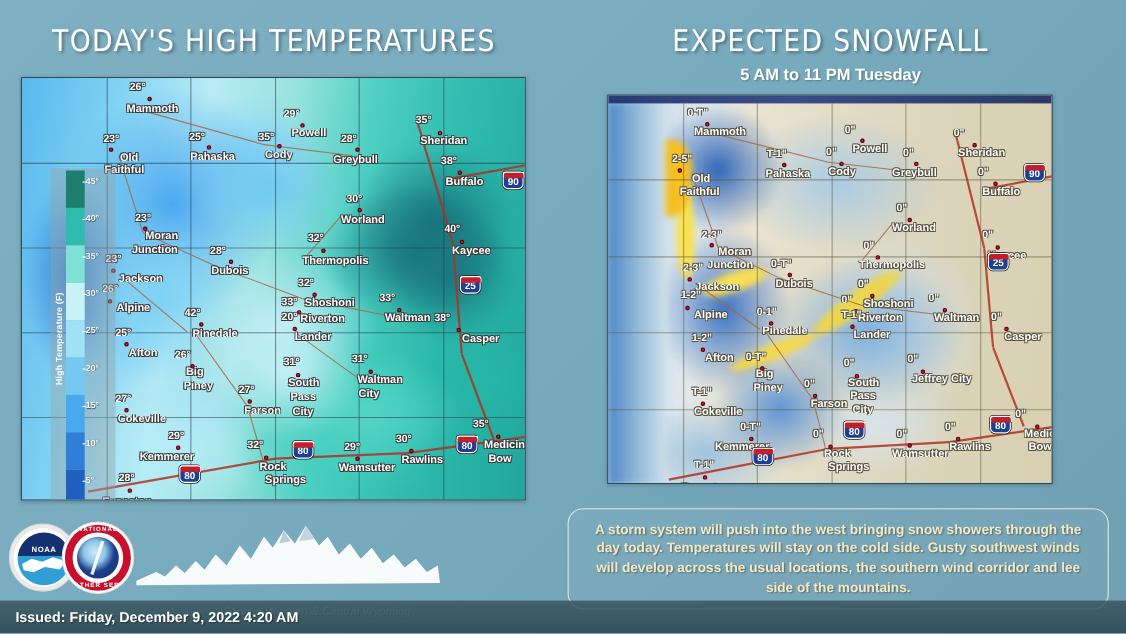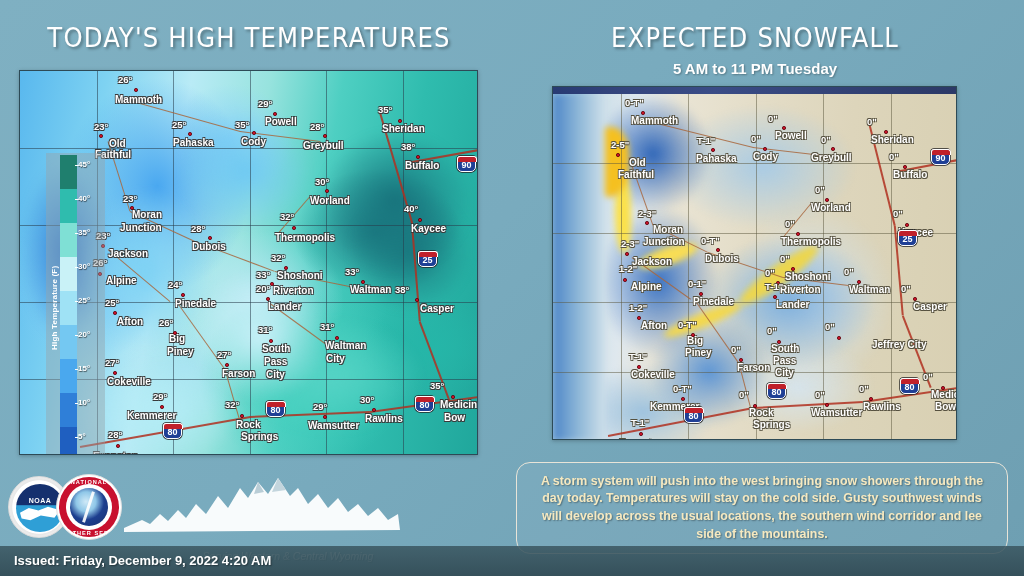--- a/index.html
+++ b/index.html
@@ -393,21 +393,21 @@
       <div class="mlabel" style="left: 400px; top: 232px;">Casper</div>
       <div class="mval" style="left: 375px; top: 213px;">38°</div>
       <div class="mdot" style="left: 395px; top: 227px;"></div>
       <div class="mlabel" style="left: 248px; top: 230px;">Lander</div>
       <div class="mval" style="left: 236px; top: 212px;">20°</div>
       <div class="mdot" style="left: 246px; top: 226px;"></div>
       <div class="mlabel" style="left: 86px; top: 204px;">Alpine</div>
       <div class="mval" style="left: 73px; top: 186px;">26°</div>
       <div class="mdot" style="left: 78px; top: 201px;"></div>
       <div class="mlabel" style="left: 155px; top: 227px;">Pinedale</div>
-      <div class="mval" style="left: 148px; top: 208px;">24°</div>
+      <div class="mval" style="left: 148px; top: 208px;">42°</div>
       <div class="mdot" style="left: 161px; top: 222px;"></div>
       <div class="mlabel" style="left: 97px; top: 245px;">Afton</div>
       <div class="mval" style="left: 85px; top: 226px;">25°</div>
       <div class="mdot" style="left: 93px; top: 240px;"></div>
       <div class="mlabel" style="left: 149px; top: 262px;">Big</div>
       <div class="mlabel" style="left: 147px; top: 275px;">Piney</div>
       <div class="mval" style="left: 139px; top: 246px;">26°</div>
       <div class="mdot" style="left: 153px; top: 260px;"></div>
       <div class="mlabel" style="left: 242px; top: 272px;">South</div>
       <div class="mlabel" style="left: 244px; top: 285px;">Pass</div>
@@ -598,21 +598,21 @@
       <div class="mdot" style="left: 84px; top: 229px;"></div>
       <div class="mlabel" style="left: 134px; top: 248px;">Big</div>
       <div class="mlabel" style="left: 132px; top: 260px;">Piney</div>
       <div class="mval" style="left: 125px; top: 232px;">0-T"</div>
       <div class="mdot" style="left: 138px; top: 246px;"></div>
       <div class="mlabel" style="left: 218px; top: 256px;">South</div>
       <div class="mlabel" style="left: 220px; top: 268px;">Pass</div>
       <div class="mlabel" style="left: 222px; top: 280px;">City</div>
       <div class="mval" style="left: 214px; top: 238px;">0"</div>
       <div class="mdot" style="left: 224px; top: 253px;"></div>
-      <div class="mlabel" style="left: 276px; top: 252px; margin-left: 43px;">Jeffrey City</div>
+      <div class="mlabel" style="left: 276px; top: 252px;">Jeffrey City</div>
       <div class="mval" style="left: 272px; top: 234px;">0"</div>
       <div class="mdot" style="left: 284px; top: 249px;"></div>
       <div class="mlabel" style="left: 184px; top: 275px;">Farson</div>
       <div class="mval" style="left: 178px; top: 257px;">0"</div>
       <div class="mdot" style="left: 186px; top: 271px;"></div>
       <div class="mlabel" style="left: 78px; top: 282px;">Cokeville</div>
       <div class="mval" style="left: 76px; top: 264px;">T-1"</div>
       <div class="mdot" style="left: 84px; top: 278px;"></div>
       <div class="mlabel" style="left: 97px; top: 314px;">Kemmerer</div>
       <div class="mval" style="left: 120px; top: 296px;">0-T"</div>

